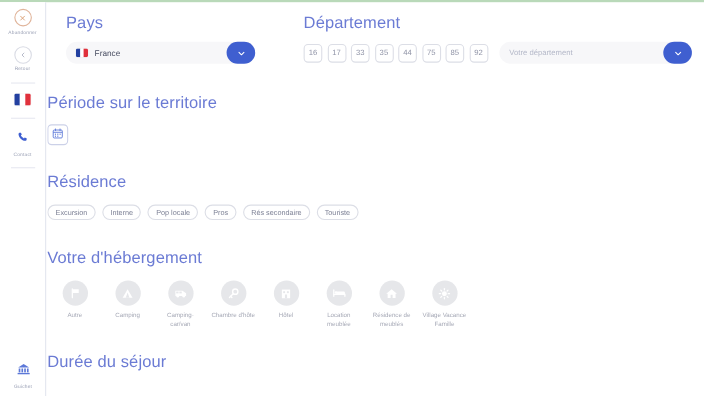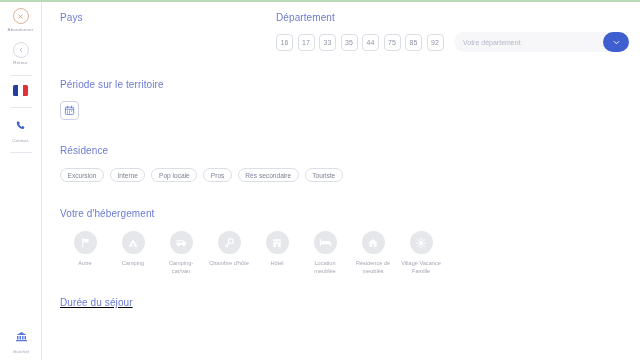--- a/index.html
+++ b/index.html
@@ -78,21 +78,21 @@
   
   .content {
     position: absolute;
     left: 43px; top: 0;
     width: 597px; height: 358px;
     overflow: hidden;
     padding: 10px 0 0 0;
   }
   .section-title {
     color: #6b7bd4;
-    font-size: 10px;
+    font-size: 15px;
     font-weight: 400;
     letter-spacing: 0.1px;
   }
 
   .row-top {
     display: flex;
     align-items: flex-start;
   }
   .col-pays { width: 205px; padding-left: 17px; }
   .col-dept { flex: 1; padding-left: 0px; margin-left: 28px; }
@@ -139,25 +139,25 @@
     width: 17px; height: 17px;
     border: 1px solid #dcdee6;
     border-radius: 4px;
     background: #fff;
     display: flex; align-items: center; justify-content: center;
     font-size: 7px;
     color: #8f93a6;
     cursor: pointer;
   }
 
-  .block { padding-left: 17px; }
+  .block { }
   .mt-periode { margin-top: 27px; }
   .mt-cat { margin-top: 25px; }
   .mt-type { margin-top: 26px; }
-  .mt-duree { margin-top: 22px; text-decoration: underline; }
+  .mt-duree { margin-top: 22px; }
 
   .cal-btn {
     width: 19px; height: 19px;
     border: 1px solid #ccd1e8;
     border-radius: 4px;
     background: #fff;
     display: flex; align-items: center; justify-content: center;
     margin-top: 11px;
     cursor: pointer;
   }
@@ -271,20 +271,33 @@
       <span class="side-label">Guichet</span>
     </div>
   </div>
 
   <div class="content">
 
     <div class="row-top">
 
       <div class="col-pays">
         <div class="section-title">Pays</div>
+        <div class="select sel-pays">
+          <span class="flag" style="width:11px;height:8px">
+            <i class="b"></i>
+              <i class="w"></i>
+              <i class="r"></i>
+          </span>
+          <span class="val">France</span>
+          <span class="caret">
+            <svg width="9" height="9" viewBox="0 0 14 14">
+              <path d="M3.5 5.5 L7 9 L10.5 5.5" stroke="#ffffff" stroke-width="1.5" fill="none" stroke-linecap="round" stroke-linejoin="round"></path>
+            </svg>
+          </span>
+        </div>
       </div>
 
       <div class="col-dept">
         <div class="section-title">Département</div>
         <div class="dept-row">
           <div class="dept-chip">16</div>
           <div class="dept-chip">17</div>
           <div class="dept-chip">33</div>
           <div class="dept-chip">35</div>
           <div class="dept-chip">44</div>

